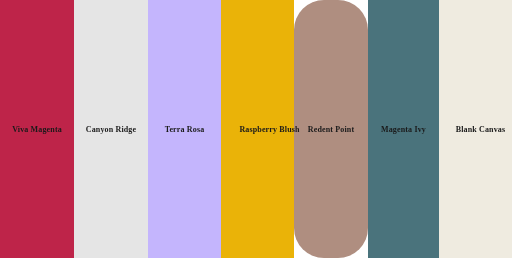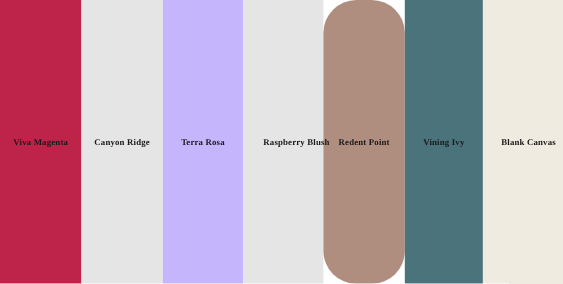--- a/index.html
+++ b/index.html
@@ -45,25 +45,25 @@
 <div class="palette" style="width: 512px; height: 258px; background: rgb(255, 255, 255);">
     <div class="swatch" style="background: rgb(190, 36, 73); width: 74px;">
       <span class="swatch-label" style="color: rgb(26, 26, 26);">Viva Magenta</span>
     </div>
     <div class="swatch" style="background: #e5e5e5; width: 74px;">
       <span class="swatch-label" style="color: rgb(26, 26, 26);">Canyon Ridge</span>
     </div>
     <div class="swatch" style="background: #c4b5fd; width: 73px;">
       <span class="swatch-label" style="color: rgb(26, 26, 26);">Terra Rosa</span>
     </div>
-    <div class="swatch" style="background: #e5e5e5; width: 73px; padding-left: 24px;">
+    <div class="swatch" style="background: #eab308; width: 73px; padding-left: 24px;">
       <span class="swatch-label" style="color: rgb(26, 26, 26);">Raspberry Blush</span>
     </div>
     <div class="swatch" style="background: rgb(175, 142, 128); width: 74px; border-radius: 30px;">
       <span class="swatch-label" style="color: rgb(26, 26, 26);">Redent Point</span>
     </div>
     <div class="swatch" style="background: rgb(74, 115, 124); width: 71px;">
-      <span class="swatch-label" style="color: rgb(26, 26, 26);">Vining Ivy</span>
+      <span class="swatch-label" style="color: rgb(26, 26, 26);">Magenta Ivy</span>
     </div>
     <div class="swatch" style="background: rgb(239, 235, 224); width: 83px;">
       <span class="swatch-label" style="color: rgb(26, 26, 26);">Blank Canvas</span>
     </div>
   </div>
 
 </body></html>

